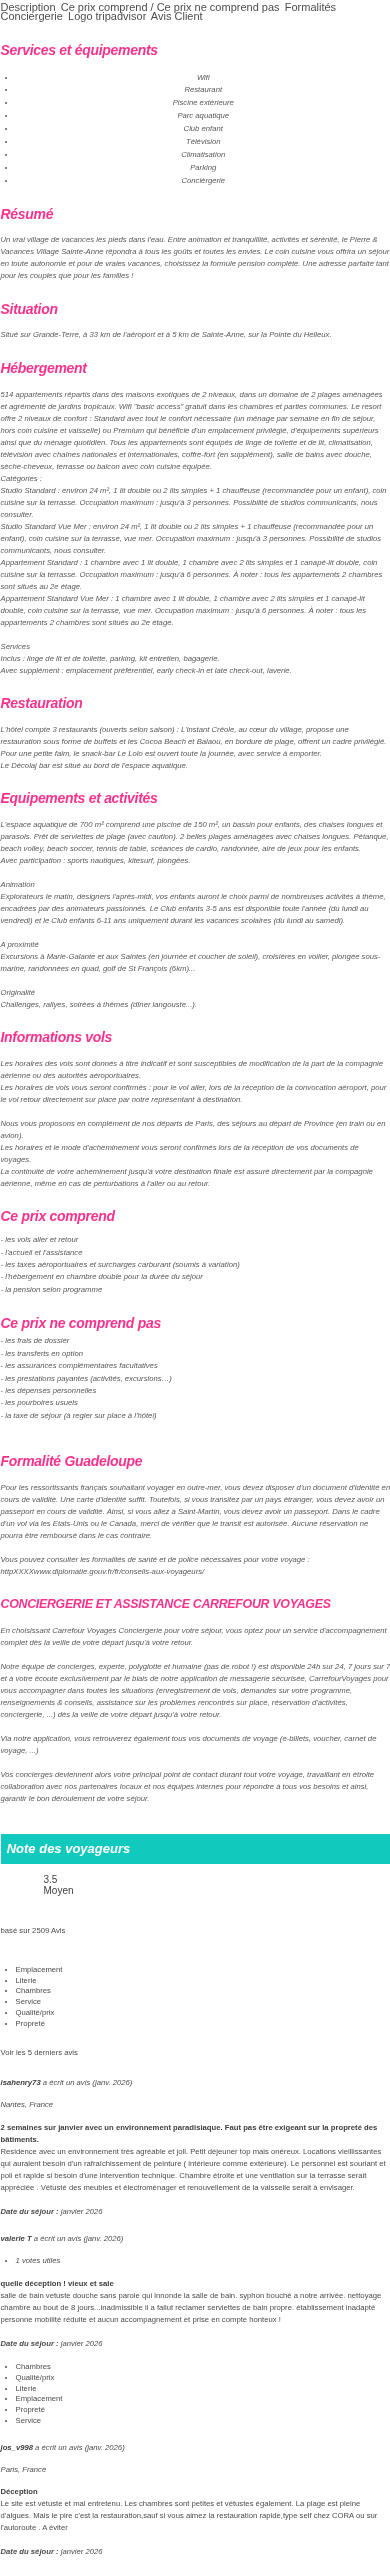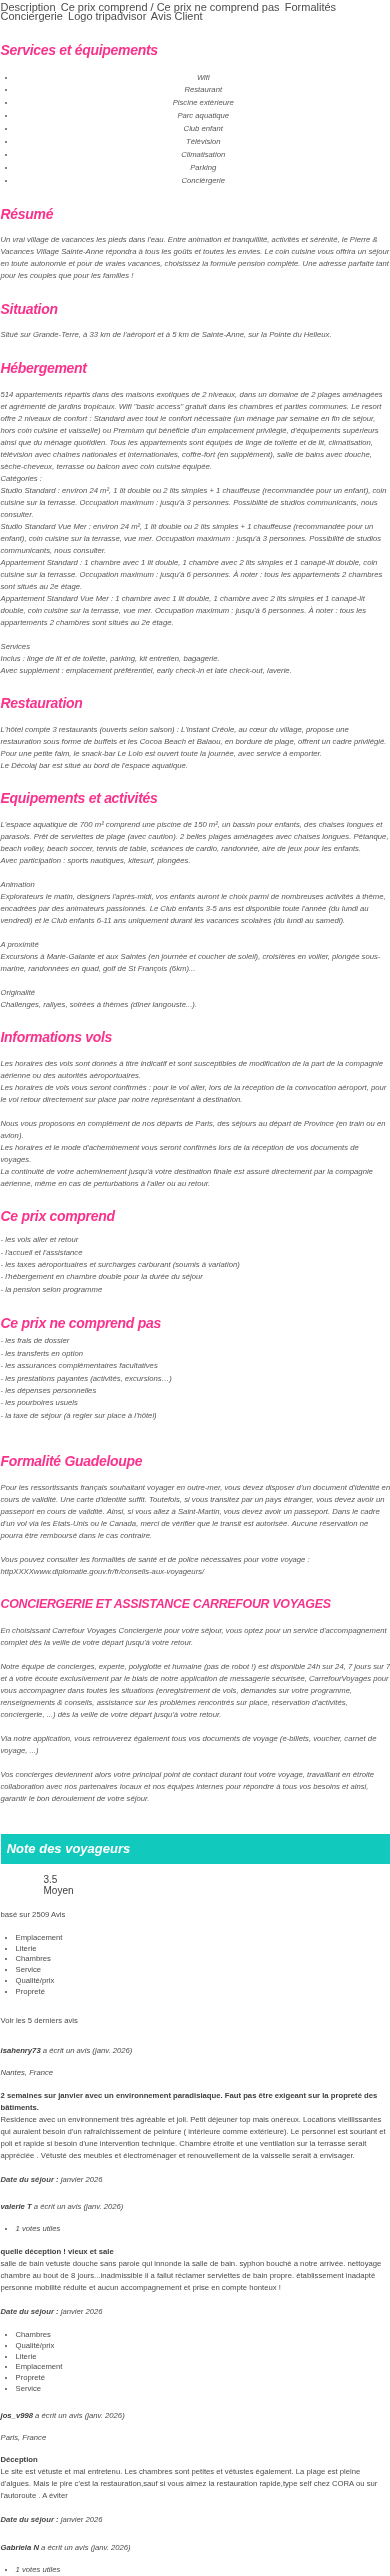--- a/index.html
+++ b/index.html
@@ -44,21 +44,21 @@
     display:flex;
     align-items:center;
     padding-left:6.2px;
     font-size:13px;
     font-weight:bold;
     font-style:italic;
   }
   
   .ratings{margin-top:11.3px;color:#4b4c4e;}
   .score,.score-label{font-weight:normal;color:#3f4042;font-size:10px;line-height:10.8px;padding-left:43px;}
-  .based{margin:12px 0;}
+  .based{margin:28px 0;}
   ul.cats{margin:10.3px 0;padding-left:15px;}
   ul.cats li{line-height:10.3px;margin:0 0 0.5px 0;}
   .see-last{margin:18px 0;cursor:pointer;}
   .review{color:#4b4c4e;}
   .review .author-line{margin:15.5px 0 10.3px 0;font-style:italic;}
   .review .author{font-weight:bold;color:#3f4042;}
   .review .location{font-style:italic;margin:10.3px 0;}
   ul.votes{margin:11.3px 0;padding-left:15px;font-style:italic;}
   ul.votes li{line-height:10.3px;}
   .review .rtitle{font-weight:bold;color:#3f4042;margin:10.3px 0 0 0;}

